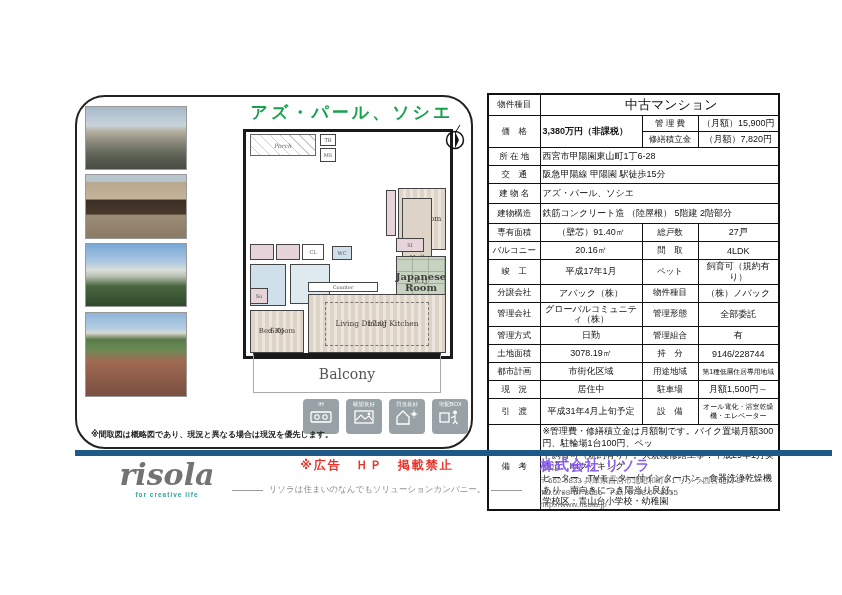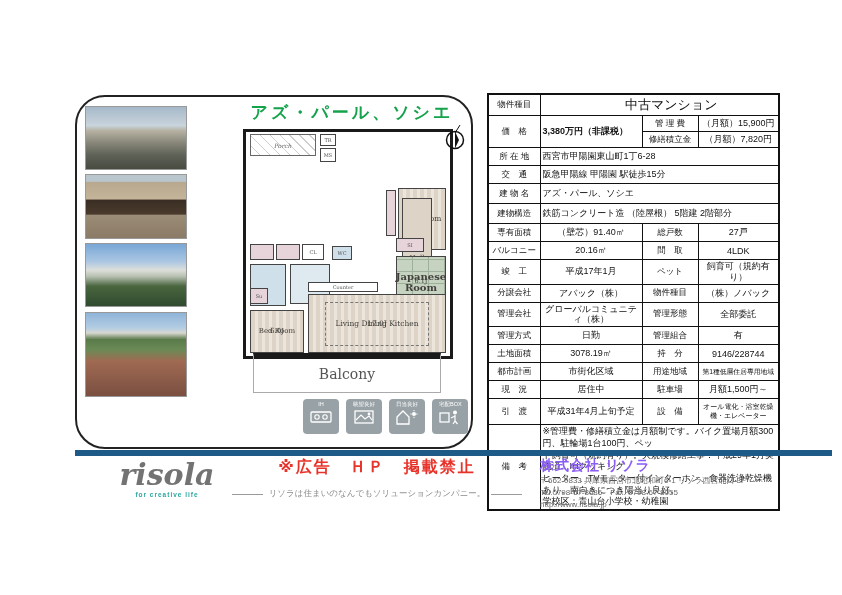--- a/index.html
+++ b/index.html
@@ -73,21 +73,21 @@
         vertical-align:top;padding:2px 3px;}
   .rh20{height:20px;} .rh18{height:18px;margin-left:8px;} .rh16{height:16px;} .rh26{height:26px;} .rh46{height:46px;vertical-align:top;}
 
   
   .bar{position:absolute;left:75px;top:450px;width:757px;height:6px;}
   .logo{position:absolute;left:112px;top:460px;width:110px;text-align:center;}
   .logo-text{font-family:"DejaVu Serif",serif;font-style:italic;font-weight:bold;
              font-size:30px;color:#737373;line-height:1;}
   .logo-tag{font-size:6.5px;letter-spacing:1px;font-weight:bold;margin-top:1px;}
   .notice-wrap{position:absolute;left:232px;top:457px;width:290px;text-align:center;}
-  .notice{font-size:16px;font-weight:bold;letter-spacing:2px;}
+  .notice{font-size:12px;font-weight:bold;letter-spacing:2px;}
   .tagline-row{display:flex;align-items:center;gap:6px;margin-top:10px;}
   .dashline{flex:1;height:1px;background:#9a9a9a;}
   .tagline{font-size:8.5px;color:#8a8a8a;white-space:nowrap;}
   .company{position:absolute;left:540px;top:457px;}
   .company .cname{font-size:14px;font-weight:bold;color:#8b5cf6;letter-spacing:1px;}
   .company .cline{font-size:8px;color:#6a6a6a;line-height:1.5;}
 </style>
 </head>
 <body>
 
@@ -208,20 +208,21 @@
     <div class="tile">
       <span class="tlabel">宅配BOX</span>
       <svg width="24" height="16" viewBox="0 0 24 16">
         <rect x="2" y="4" width="9" height="9" fill="none" stroke="#fff" stroke-width="1.3"></rect>
         <circle cx="17" cy="3.5" r="2" fill="#fff"></circle>
         <path d="M17 6 L17 12 M17 7 L13 9 M17 12 L15 15 M17 12 L19.5 15" stroke="#fff" stroke-width="1.2" fill="none"></path>
       </svg>
     </div>
   </div>
 
+  <div class="disclaimer">※間取図は概略図であり、現況と異なる場合は現況を優先します。</div>
 </div>
 
 <table class="spec">
   <colgroup>
       <col style="width:52px">
       <col style="width:102px">
       <col style="width:56px">
       <col style="width:81px">
     </colgroup>
   <tbody>

